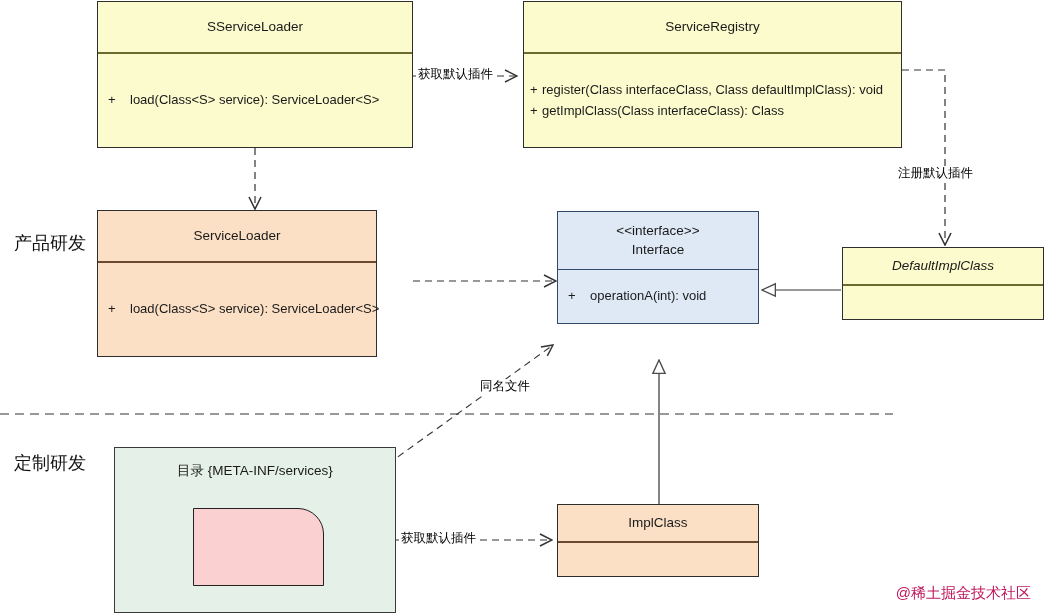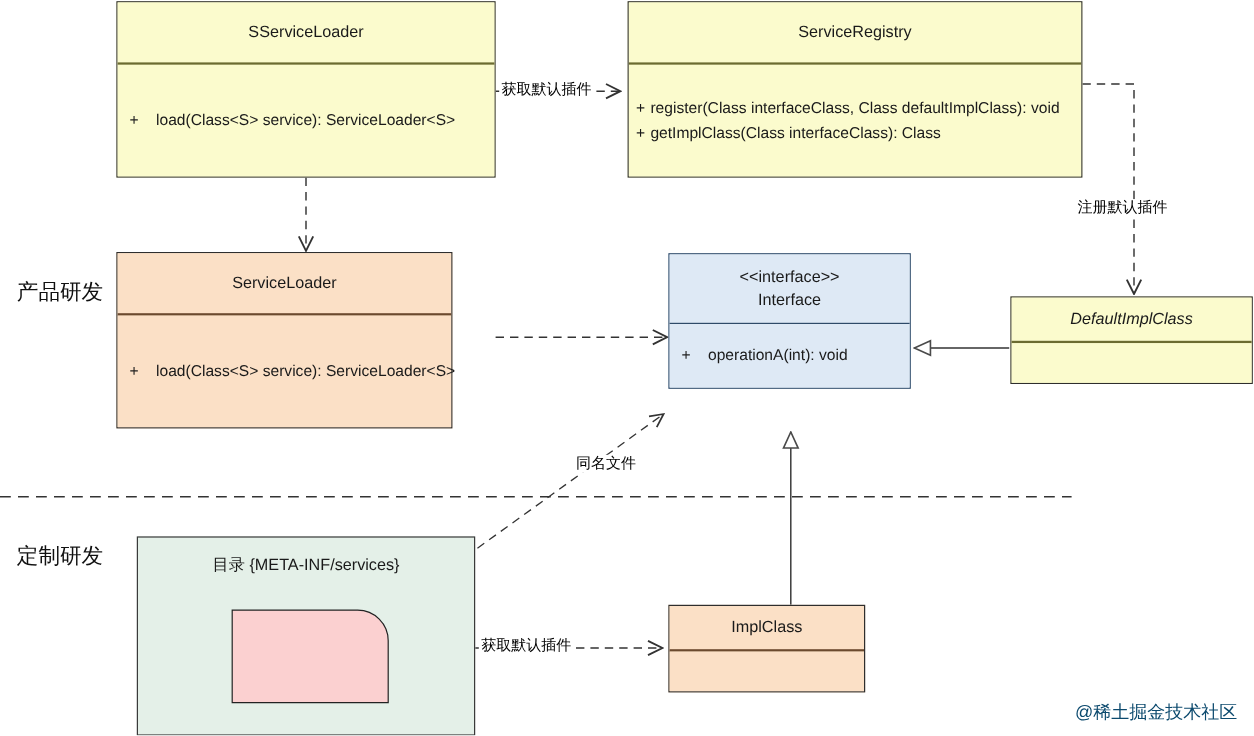--- a/index.html
+++ b/index.html
@@ -118,21 +118,21 @@
     background: #ffffff;
     white-space: nowrap;
     padding: 0 2px;
     line-height: 1.2;
   }
   .watermark {
     position: absolute;
     right: 14px;
     bottom: 10px;
     font-size: 15px;
-    color: #0c4a6e;
+    color: #be185d;
     white-space: nowrap;
   }
 </style>
 </head>
 <body>
 
 <div id="canvas">
 
   <svg id="edges" viewBox="0 0 1045 613" width="1045" height="613" xmlns="http://www.w3.org/2000/svg">
     <defs>
@@ -219,21 +219,21 @@
     </div>
   </div>
 
   <div class="uml-box sk-yellow" style="left:842px; top:247px; width:202px; height:73px;font-style:italic;">
     <div class="uml-head" style="height:38px;">
       <div>DefaultImplClass</div>
     </div>
     <div class="uml-body"></div>
   </div>
 
-  <div class="uml-box sk-orange" style="left:557px; top:504px; width:164px; height:73px;">
+  <div class="uml-box sk-orange" style="left:557px; top:504px; width:202px; height:73px;">
     <div class="uml-head" style="height:38px;">
       <div>ImplClass</div>
     </div>
     <div class="uml-body"></div>
   </div>
 
   <div class="pkg-box" style="left:114px; top:447px; width:282px; height:166px;">
     <div class="pkg-title">目录 {META-INF/services}</div>
     <div class="file-shape" style="left:78px; top:60px; width:131px; height:78px;"></div>
   </div>

